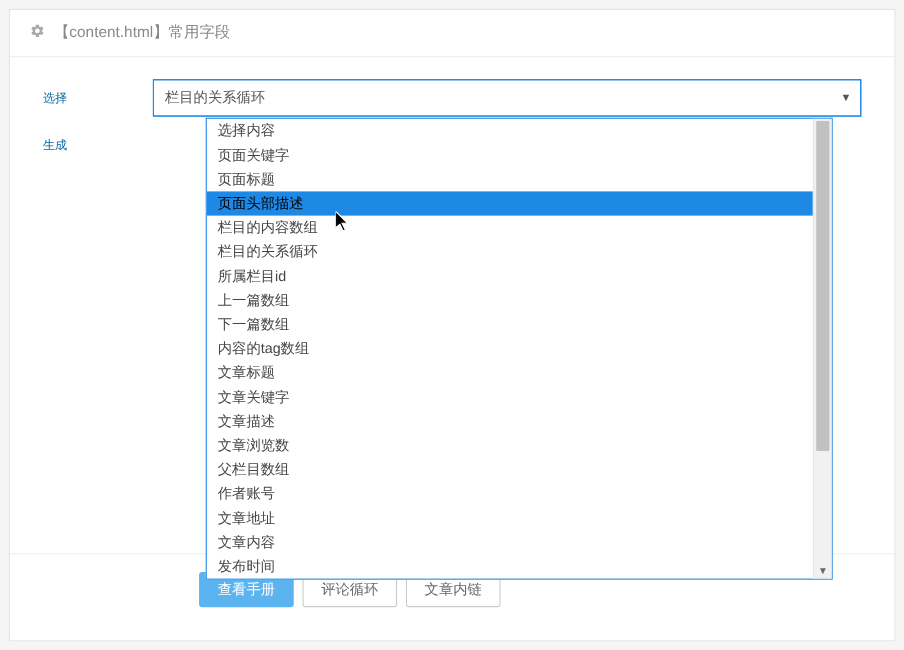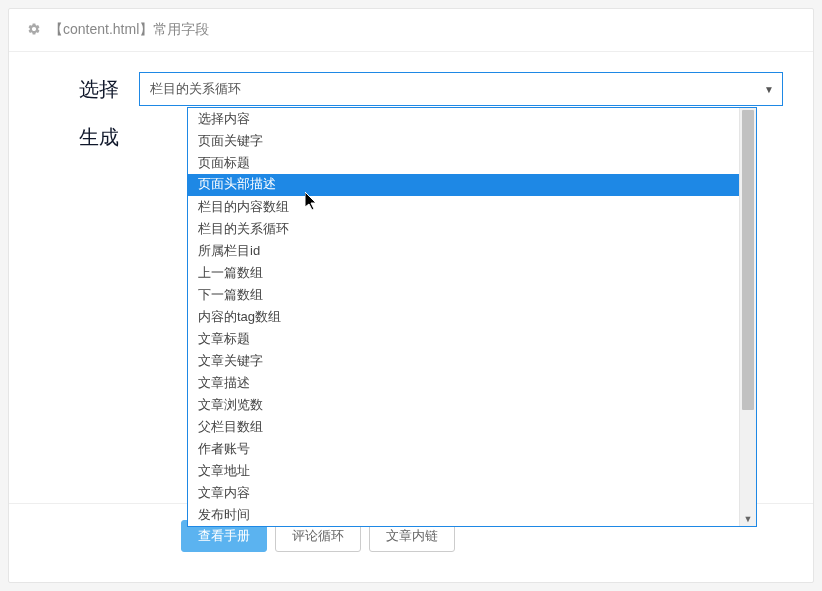--- a/index.html
+++ b/index.html
@@ -15,44 +15,43 @@
       background: #fff;
       border: 1px solid #e5e5e5;
       border-radius: 2px;
       height: 575px;
       position: relative;
     }
     .panel-header {
       padding: 12px 18px;
       border-bottom: 1px solid #eee;
       display: flex;
-      align-items: center;
       color: #888;
       font-size: 14px;
     }
     .gear-icon {
       margin-right: 8px;
       color: #aaa;
       font-size: 14px;
     }
     .panel-body {
       padding: 20px 30px;
       position: relative;
     }
     .form-row {
       display: flex;
       align-items: center;
       margin-bottom: 18px;
     }
     .form-label {
       width: 100px;
-      text-align: right;
+      text-align: left;
       padding-right: 20px;
-      color: #0f172a;
-      font-size: 20px;
+      color: #0369a1;
+      font-size: 11px;
     }
     .select-box {
       flex: 1;
       position: relative;
       border: 1px solid #1e88e5;
       height: 34px;
       display: flex;
       align-items: center;
       padding: 0 10px;
       font-size: 13px;
@@ -83,22 +82,21 @@
     }
     .dropdown-option {
       padding: 1px 10px;
       font-size: 13px;
       color: #444;
       line-height: 20px;
       cursor: default;
     }
     .dropdown-option.highlighted {
       background: #1e88e5;
-      color: #ffffff;
-      font-family: Liberation Mono, monospace;
+      color: #000000;
     }
     .dropdown-scrollbar {
       width: 17px;
       background: #f1f1f1;
       position: relative;
       border-left: 1px solid #e5e5e5;
     }
     .scroll-thumb {
       position: absolute;
       top: 2px;

